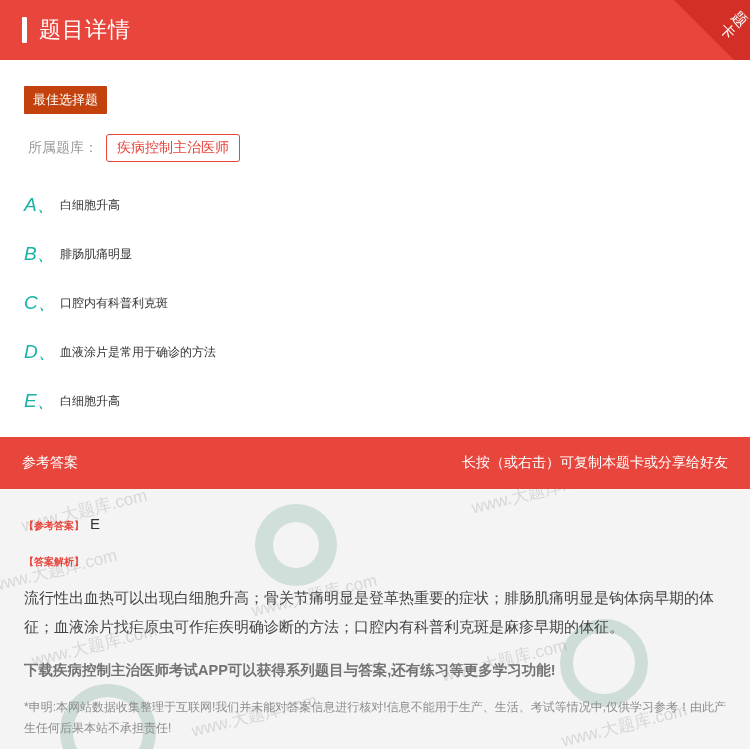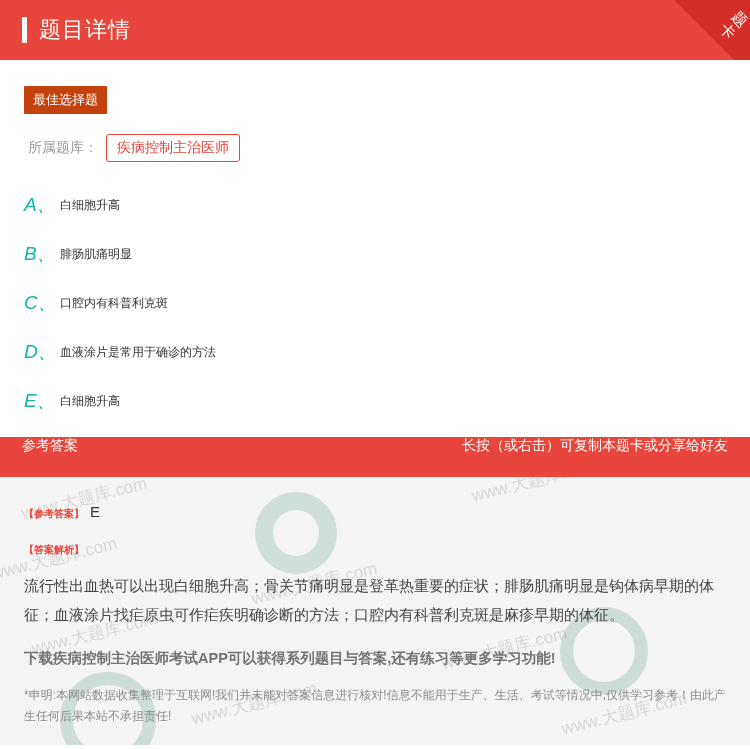--- a/index.html
+++ b/index.html
@@ -133,23 +133,23 @@
   .opt-text {
     font-size: 12px;
     color: #333333;
     line-height: 26px;
   }
 
   
   .answer-bar {
     margin-top: 14px;
     background: #e8463c;
-    height: 40px;
-    display: flex;
-    align-items: flex-start;
+    height: 52px;
+    display: flex;
+    align-items: center;
     justify-content: space-between;
     padding: 0 22px;
     box-sizing: border-box;
   }
   .answer-bar span {
     color: #ffffff;
     font-size: 14px;
   }
 
   

